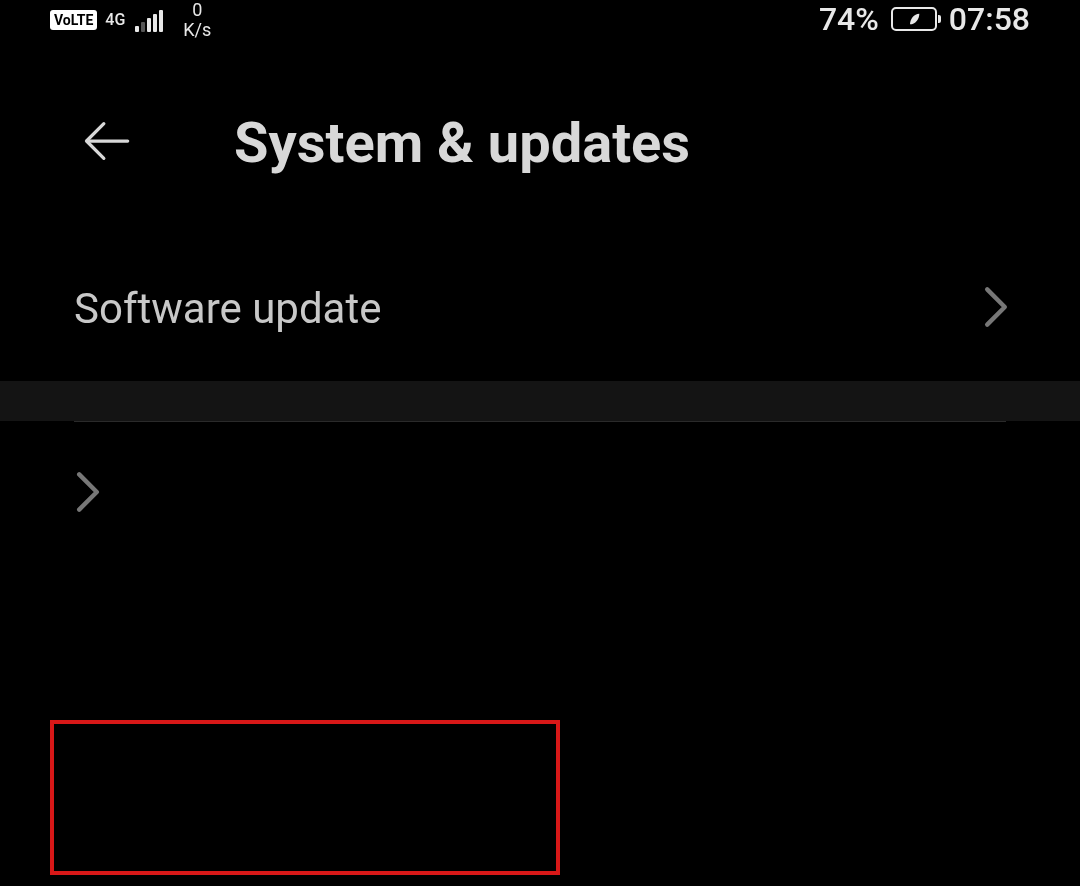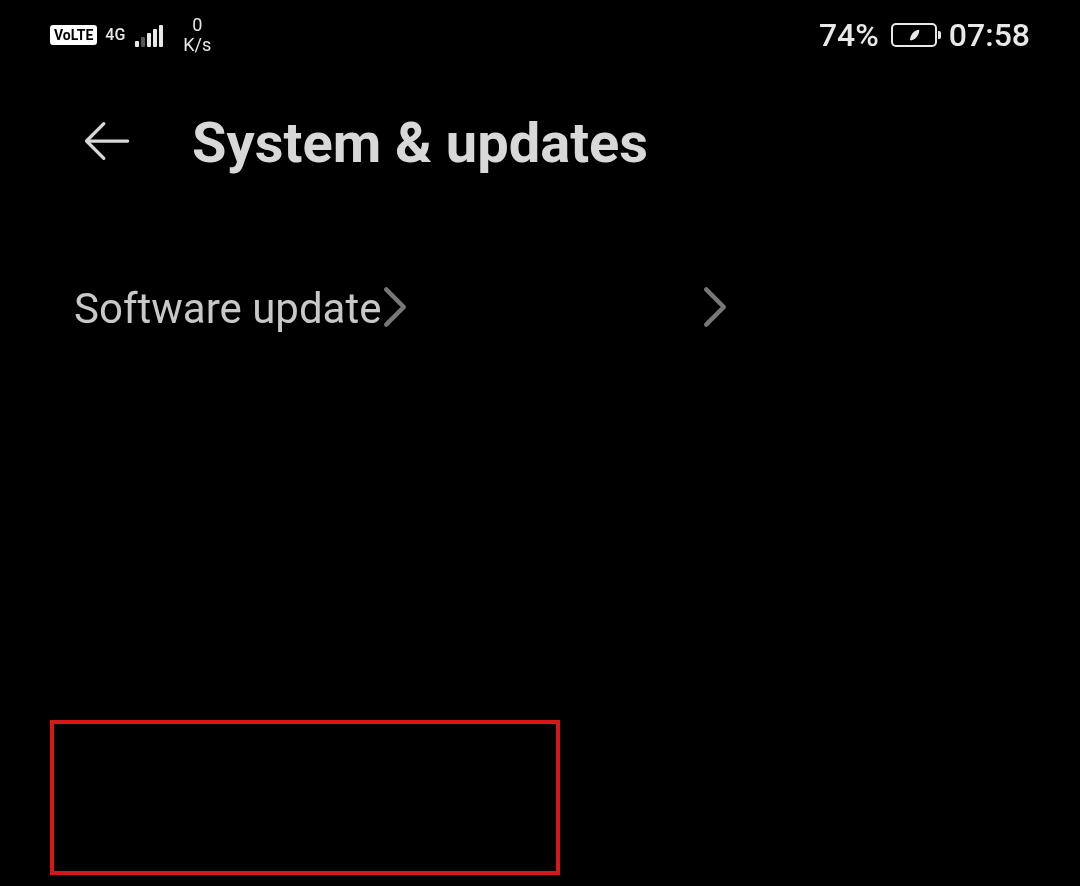--- a/index.html
+++ b/index.html
@@ -12,21 +12,21 @@
       height: 886px;
       background: #000;
       color: #c8c8c8;
       font-family: -apple-system, BlinkMacSystemFont, 'Segoe UI', Roboto, sans-serif;
       overflow: hidden;
     }
     .status-bar {
       height: 70px;
       display: flex;
       justify-content: space-between;
-      align-items: center;
+      align-items: flex-start;
       padding: 0 50px 0 50px;
       color: #e8e8e8;
     }
     .status-left {
       display: flex;
       align-items: center;
       gap: 8px;
     }
     .volte-badge {
       background: #fff;
@@ -113,23 +113,25 @@
       width: 52px;
       height: 52px;
       stroke: #d8d8d8;
       stroke-width: 3;
       fill: none;
     }
     .page-title {
       font-size: 56px;
       font-weight: 700;
       color: #d8d8d8;
+      margin-left: 42px;
     }
     .settings-list {
       display: flex;
+      flex-direction: column;
     }
     .settings-item {
       display: flex;
       justify-content: space-between;
       align-items: center;
       padding: 48px 70px 48px 74px;
       background: #000;
     }
     .settings-item-label {
       font-size: 42px;

